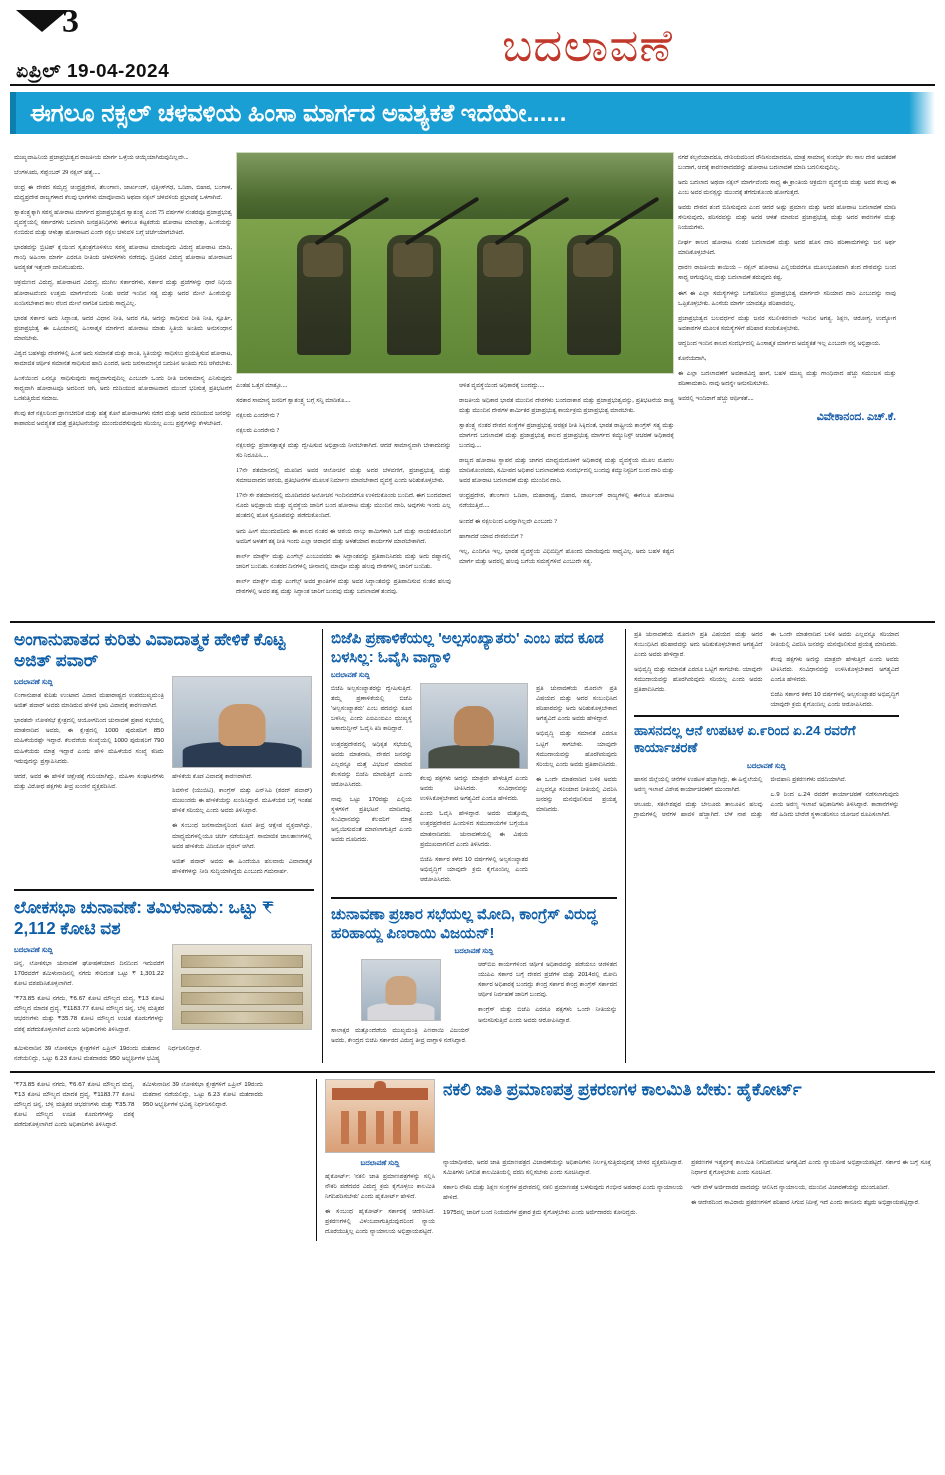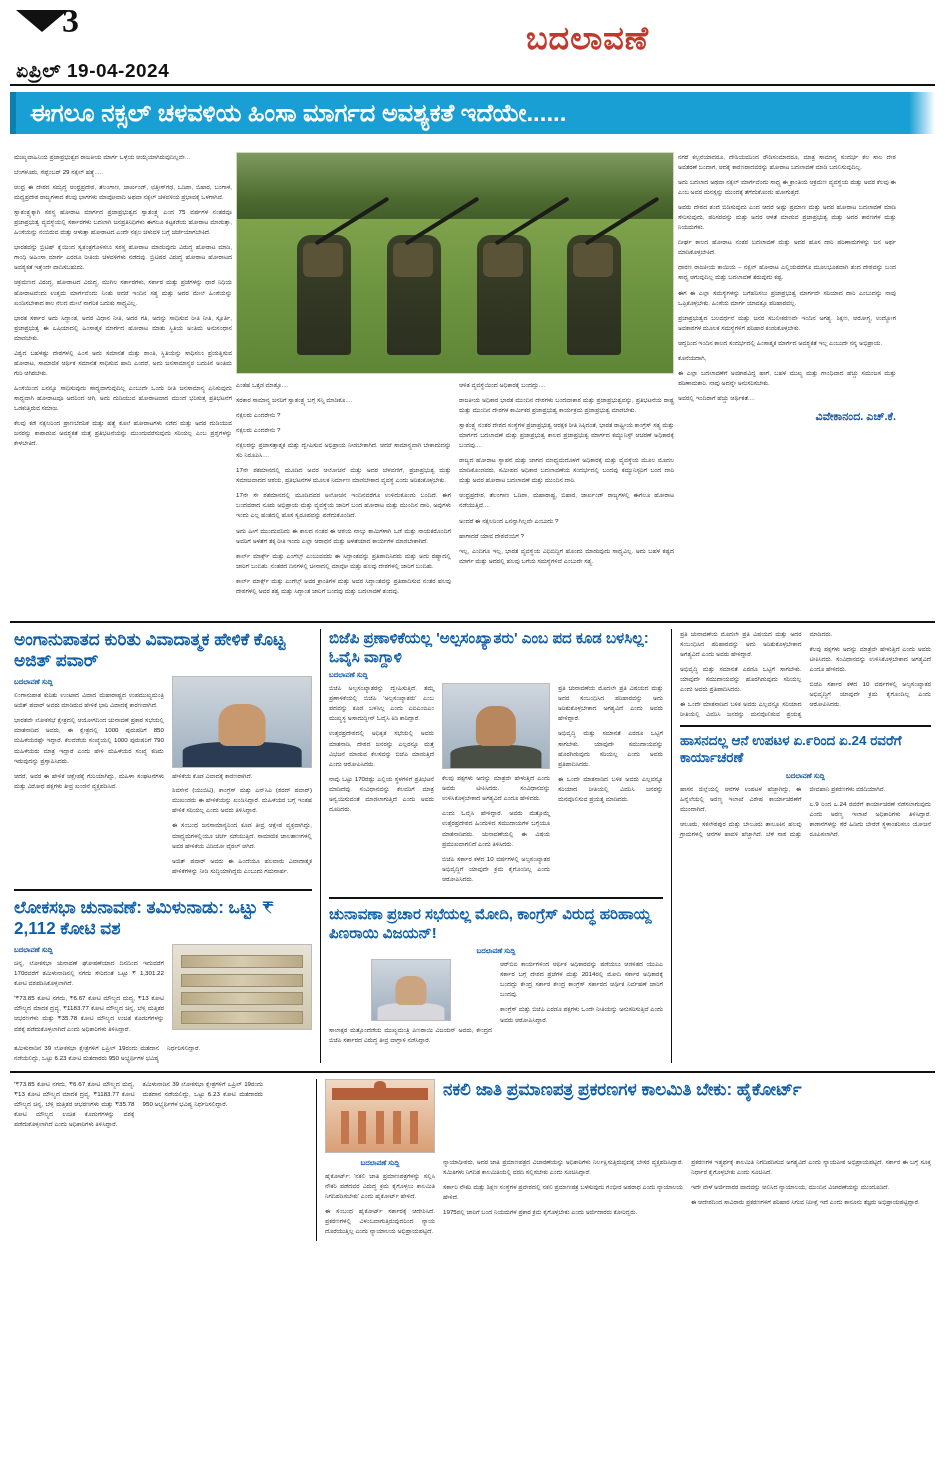--- a/index.html
+++ b/index.html
@@ -32,21 +32,21 @@
   .pg-badge .num {
     position:absolute; left:46px; top:-4px;
     font-size: 34px; font-weight: bold; font-family:"Liberation Serif", serif;
   }
   .mast-date {
     font-size: 19px; font-weight: bold; letter-spacing: .5px;
     margin-top: 2px; white-space: nowrap;
   }
   .mast-center { flex: 1; text-align:center; padding-top: 14px; }
   .mast-title {
-    font-size: 32px; font-weight: bold; color: #c0392b;
+    font-size: 45px; font-weight: normal; color: #c0392b;
     letter-spacing: 1px; font-family: "Liberation Sans", sans-serif;
   }
   .mast-right { width: 270px; text-align: right; font-size: 12.5px; line-height: 1.5; padding-top: 10px;}
   .mast-right .nm { font-weight: bold; font-size: 13px; }
   .mast-right .ph { font-weight: bold; font-size: 13px; }
 
   
   .lead-banner {
     margin-top: 6px;
     background: #1a9fd4;
@@ -57,21 +57,21 @@
     position: relative;
     border-left: 6px solid #0d7fae;
   }
   .lead-banner .txt { font-size: 24px; font-weight: bold; }
   .lead-banner:after{
     content:""; position:absolute; right:0; top:0; height:100%; width:26px;
     background: linear-gradient(90deg, #1a9fd4 0%, #ffffff 100%);
   }
 
   
-  .lead-body { display:flex; gap: 4px; margin-top: 6px; padding: 12px 4px; }
+  .lead-body { display:flex; gap: 4px; margin-top: 6px; padding: 12px 4px; font-family: Liberation Serif, serif; }
   .col { font-size: 6.2px; line-height: 1.62; text-align: justify; color:#222; }
   .col p { margin: 0 0 5px 0; }
   .c1 { width: 218px; }
   .c2 { width: 218px; }
   .c3 { width: 218px; }
   .c4 { width: 218px; }
   .photo-main {
     width: 438px; height: 222px; background: #6f8f4a;
     margin-bottom: 6px; overflow:hidden; position:relative;
     border: 1px solid #cfd8c0;
@@ -95,21 +95,21 @@
   }
   .byline { text-align:right; font-weight:bold; color:#1558a8; font-size: 11px; margin-top:4px; }
 
   .divider { border-top: 2px solid #111; margin: 8px 0 6px 0; }
   .hr-thin { border-top: 1px solid #111; margin: 6px 0; }
 
   
   .lower { display:flex; gap: 8px; padding: 0 4px; }
   .lcol { }
   .l1 { width: 300px; }
-  .l2 { width: 352px; }
+  .l2 { width: 304px; }
   .l3 { width: 265px; }
 
   .headline-blue {
     color:#0f5ea8; font-weight:bold; font-size: 17px; line-height:1.25;
     margin-bottom: 5px;
   }
   .headline-blue.sm { font-size: 15px; }
   .headline-blue.xs { font-size: 13.5px; }
   .credit { text-align:center; font-size: 7px; font-weight:bold; color:#1558a8; margin: 2px 0 4px 0;}
   .body-txt { font-size: 6.2px; line-height:1.62; text-align:justify; color:#222; }

